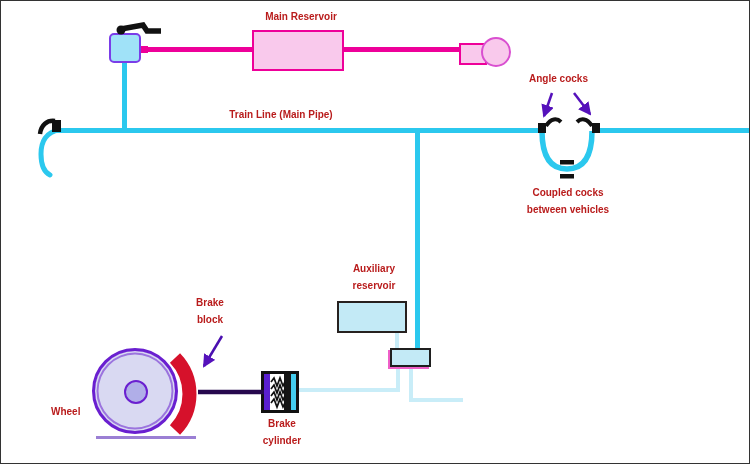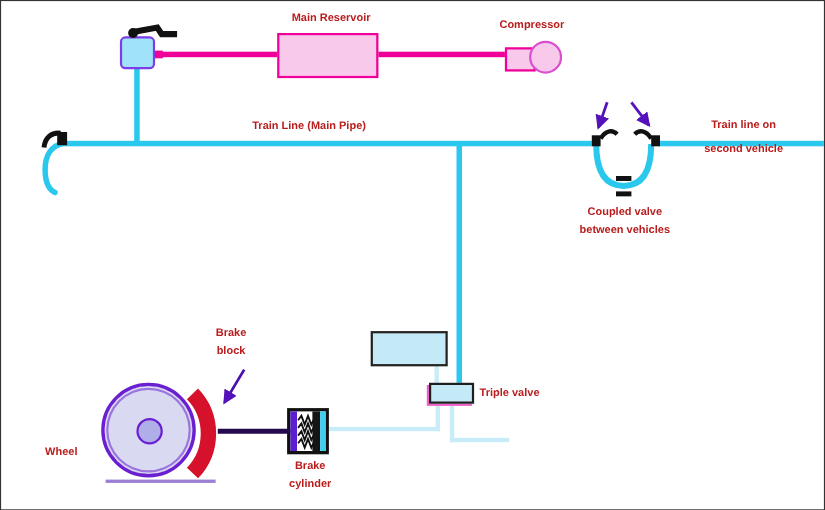--- a/index.html
+++ b/index.html
@@ -86,26 +86,25 @@
 
     <line x1="197" y1="391" x2="263" y2="391" stroke="#26084e" stroke-width="4.5"></line>
 
     <circle cx="120" cy="29" r="4.5" fill="#111"></circle>
     <path d="M120,28 L142,24 L146,30 L160,30" stroke="#111" stroke-width="5.5" fill="none"></path>
 
     <path d="M270,381 l3,-4 l3,8 l3,-8 l3,8 l2,-4 M270,388 l3,-4 l3,8 l3,-8 l3,8 l2,-4 M270,395 l3,-4 l3,8 l3,-8 l3,8 l2,-4 M270,402 l3,-4 l3,8 l3,-8 l3,8 l2,-4" stroke="#111" stroke-width="1.7" fill="none"></path>
   </svg>
 
   <div class="lbl center" style="left:230px;top:7px;width:140px;">Main Reservoir</div>
-  <div class="lbl center" style="left:435px;top:13px;width:95px;">Compressor</div>
   <div class="lbl center" style="left:180px;top:105px;width:200px;">Train Line (Main Pipe)</div>
-  <div class="lbl center" style="left:610px;top:102px;width:130px;line-height:22px;">Train line on
-second vehicle</div>
-  <div class="lbl center" style="left:492px;top:183px;width:150px;">Coupled valve
+  <div class="lbl center" style="left:505px;top:69px;width:105px;">Angle cocks</div>
+  <div class="lbl center" style="left:492px;top:183px;width:150px;">Coupled cocks
 between vehicles</div>
-  <div class="lbl" style="left:435px;top:348px;width:110px;">Triple valve</div>
+  <div class="lbl center" style="left:330px;top:259px;width:86px;">Auxiliary
+reservoir</div>
   <div class="lbl center" style="left:178px;top:293px;width:62px;">Brake
 block</div>
   <div class="lbl center" style="left:247px;top:414px;width:68px;">Brake
 cylinder</div>
-  <div class="lbl" style="left:40px;top:402px;width:56px;">Wheel</div>
+  <div class="lbl" style="left:50px;top:402px;width:56px;">Wheel</div>
 
 </div>
 
 </body></html>

